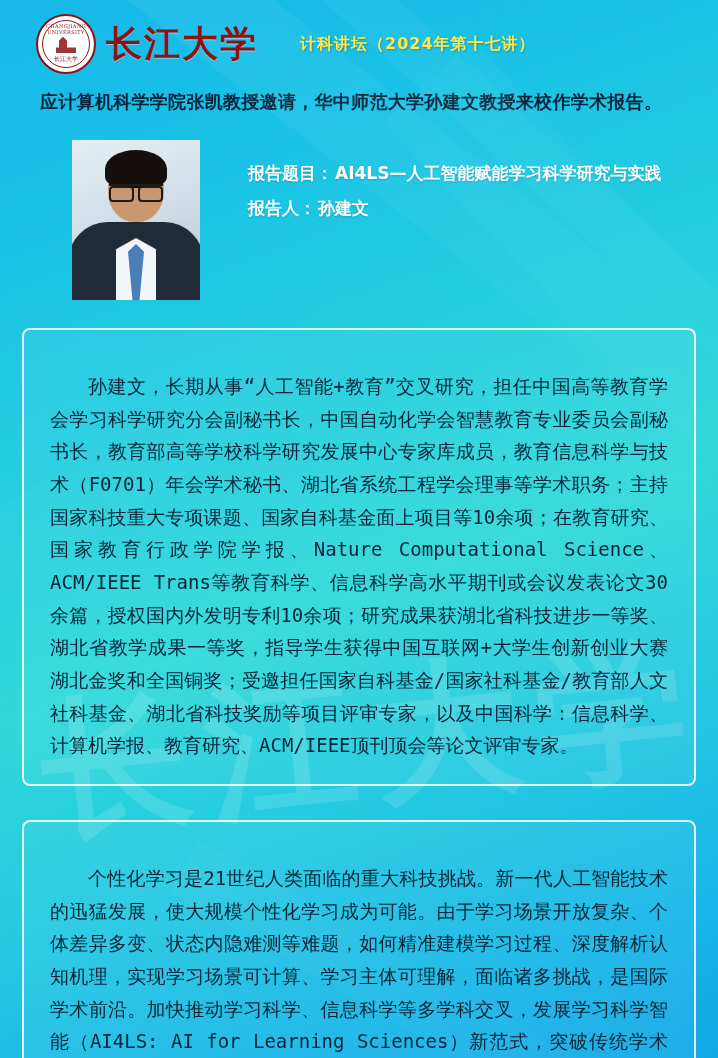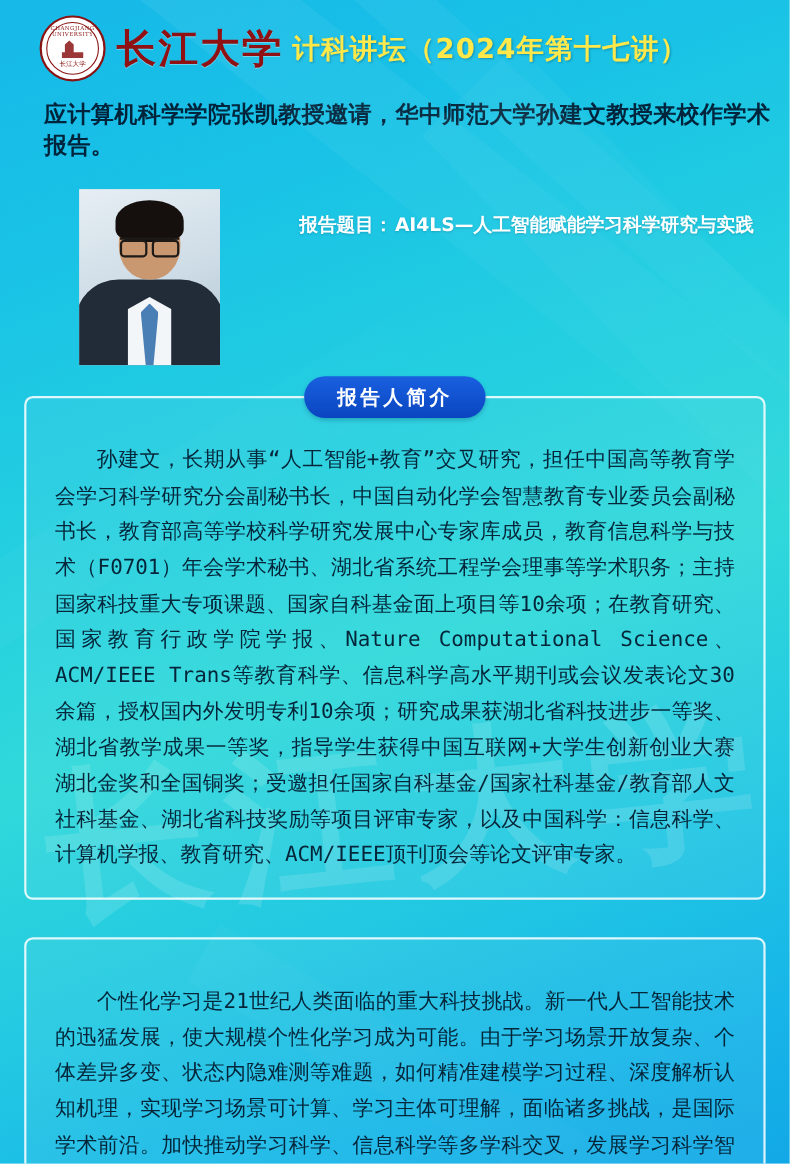--- a/index.html
+++ b/index.html
@@ -111,45 +111,44 @@
     margin-left: 10px;
     font-family: "DejaVu Serif", serif;
     font-size: 36px;
     font-weight: bold;
     color: #8f1113;
     letter-spacing: 2px;
     white-space: nowrap;
     text-shadow: 0 1px 0 rgba(255,255,255,0.35);
   }
   .forum-title {
-    margin-left: 8px;
+    margin-left: 42px;
     font-family: "DejaVu Sans", sans-serif;
-    font-size: 25px;
+    font-size: 16px;
     font-weight: bold;
     color: #ffe94a;
     letter-spacing: 1px;
     white-space: nowrap;
     text-shadow: 1px 1px 2px rgba(0,60,90,0.35);
   }
 
   .invite-line {
     margin: 14px 12px 0 40px;
     font-family: "DejaVu Sans", sans-serif;
-    font-size: 21px;
+    font-size: 18px;
     font-weight: bold;
     color: #00243b;
     letter-spacing: .3px;
   }
 
   
   .speaker-block {
     display: flex;
     margin: 26px 0 0 72px;
     align-items: flex-start;
-    gap: 24px;
   }
   .portrait {
     width: 128px;
     height: 160px;
     flex: 0 0 auto;
     background: linear-gradient(#d9e7ef, #b9cedc);
     position: relative;
     overflow: hidden;
     border: 0;
   }
@@ -315,25 +314,27 @@
       <div class="tie"></div>
       <div class="head"></div>
       <div class="hair"></div>
       <div class="glasses"></div>
     </div>
 
     <div class="details">
       <div class="row">
         <span class="lbl">报告题目：</span><span>AI4LS—人工智能赋能学习科学研究与实践</span>
       </div>
+      <div class="row">
+        <span class="lbl">报告人：</span><span>孙建文</span>
+      </div>
     </div>
   </div>
 
   <div class="section">
-    <div class="badge">报告人简介</div>
     <p>孙建文，长期从事“人工智能+教育”交叉研究，担任中国高等教育学会学习科学研究分会副秘书长，中国自动化学会智慧教育专业委员会副秘书长，教育部高等学校科学研究发展中心专家库成员，教育信息科学与技术（F0701）年会学术秘书、湖北省系统工程学会理事等学术职务；主持国家科技重大专项课题、国家自科基金面上项目等10余项；在教育研究、国家教育行政学院学报、Nature Computational Science、ACM/IEEE Trans等教育科学、信息科学高水平期刊或会议发表论文30余篇，授权国内外发明专利10余项；研究成果获湖北省科技进步一等奖、湖北省教学成果一等奖，指导学生获得中国互联网+大学生创新创业大赛湖北金奖和全国铜奖；受邀担任国家自科基金/国家社科基金/教育部人文社科基金、湖北省科技奖励等项目评审专家，以及中国科学：信息科学、计算机学报、教育研究、ACM/IEEE顶刊顶会等论文评审专家。</p>
   </div>
 
   <div class="section content-section">
     <p>个性化学习是21世纪人类面临的重大科技挑战。新一代人工智能技术的迅猛发展，使大规模个性化学习成为可能。由于学习场景开放复杂、个体差异多变、状态内隐难测等难题，如何精准建模学习过程、深度解析认知机理，实现学习场景可计算、学习主体可理解，面临诸多挑战，是国际学术前沿。加快推动学习科学、信息科学等多学科交叉，发展学习科学智能（AI4LS: AI for Learning Sciences）新范式，突破传统学术边界，探索个性化学习创新模式。包括：提出基于深度符号回归的学习规律挖掘方法，揭示大规模真实学习场景下的认知机理；建立知识与数据驱动的“场景感知-状态追踪-服务适配”学习科学创新体系，形成规律挖掘与技术创新双向增强的反馈闭环；研制大小模型协同的智能教学平台，开展大规模个性化学习创新实践，服务国家教育数字化转型、学习型社会建设等重大战略需求。</p>
   </div>
 
 </div>
 
 </body></html>

